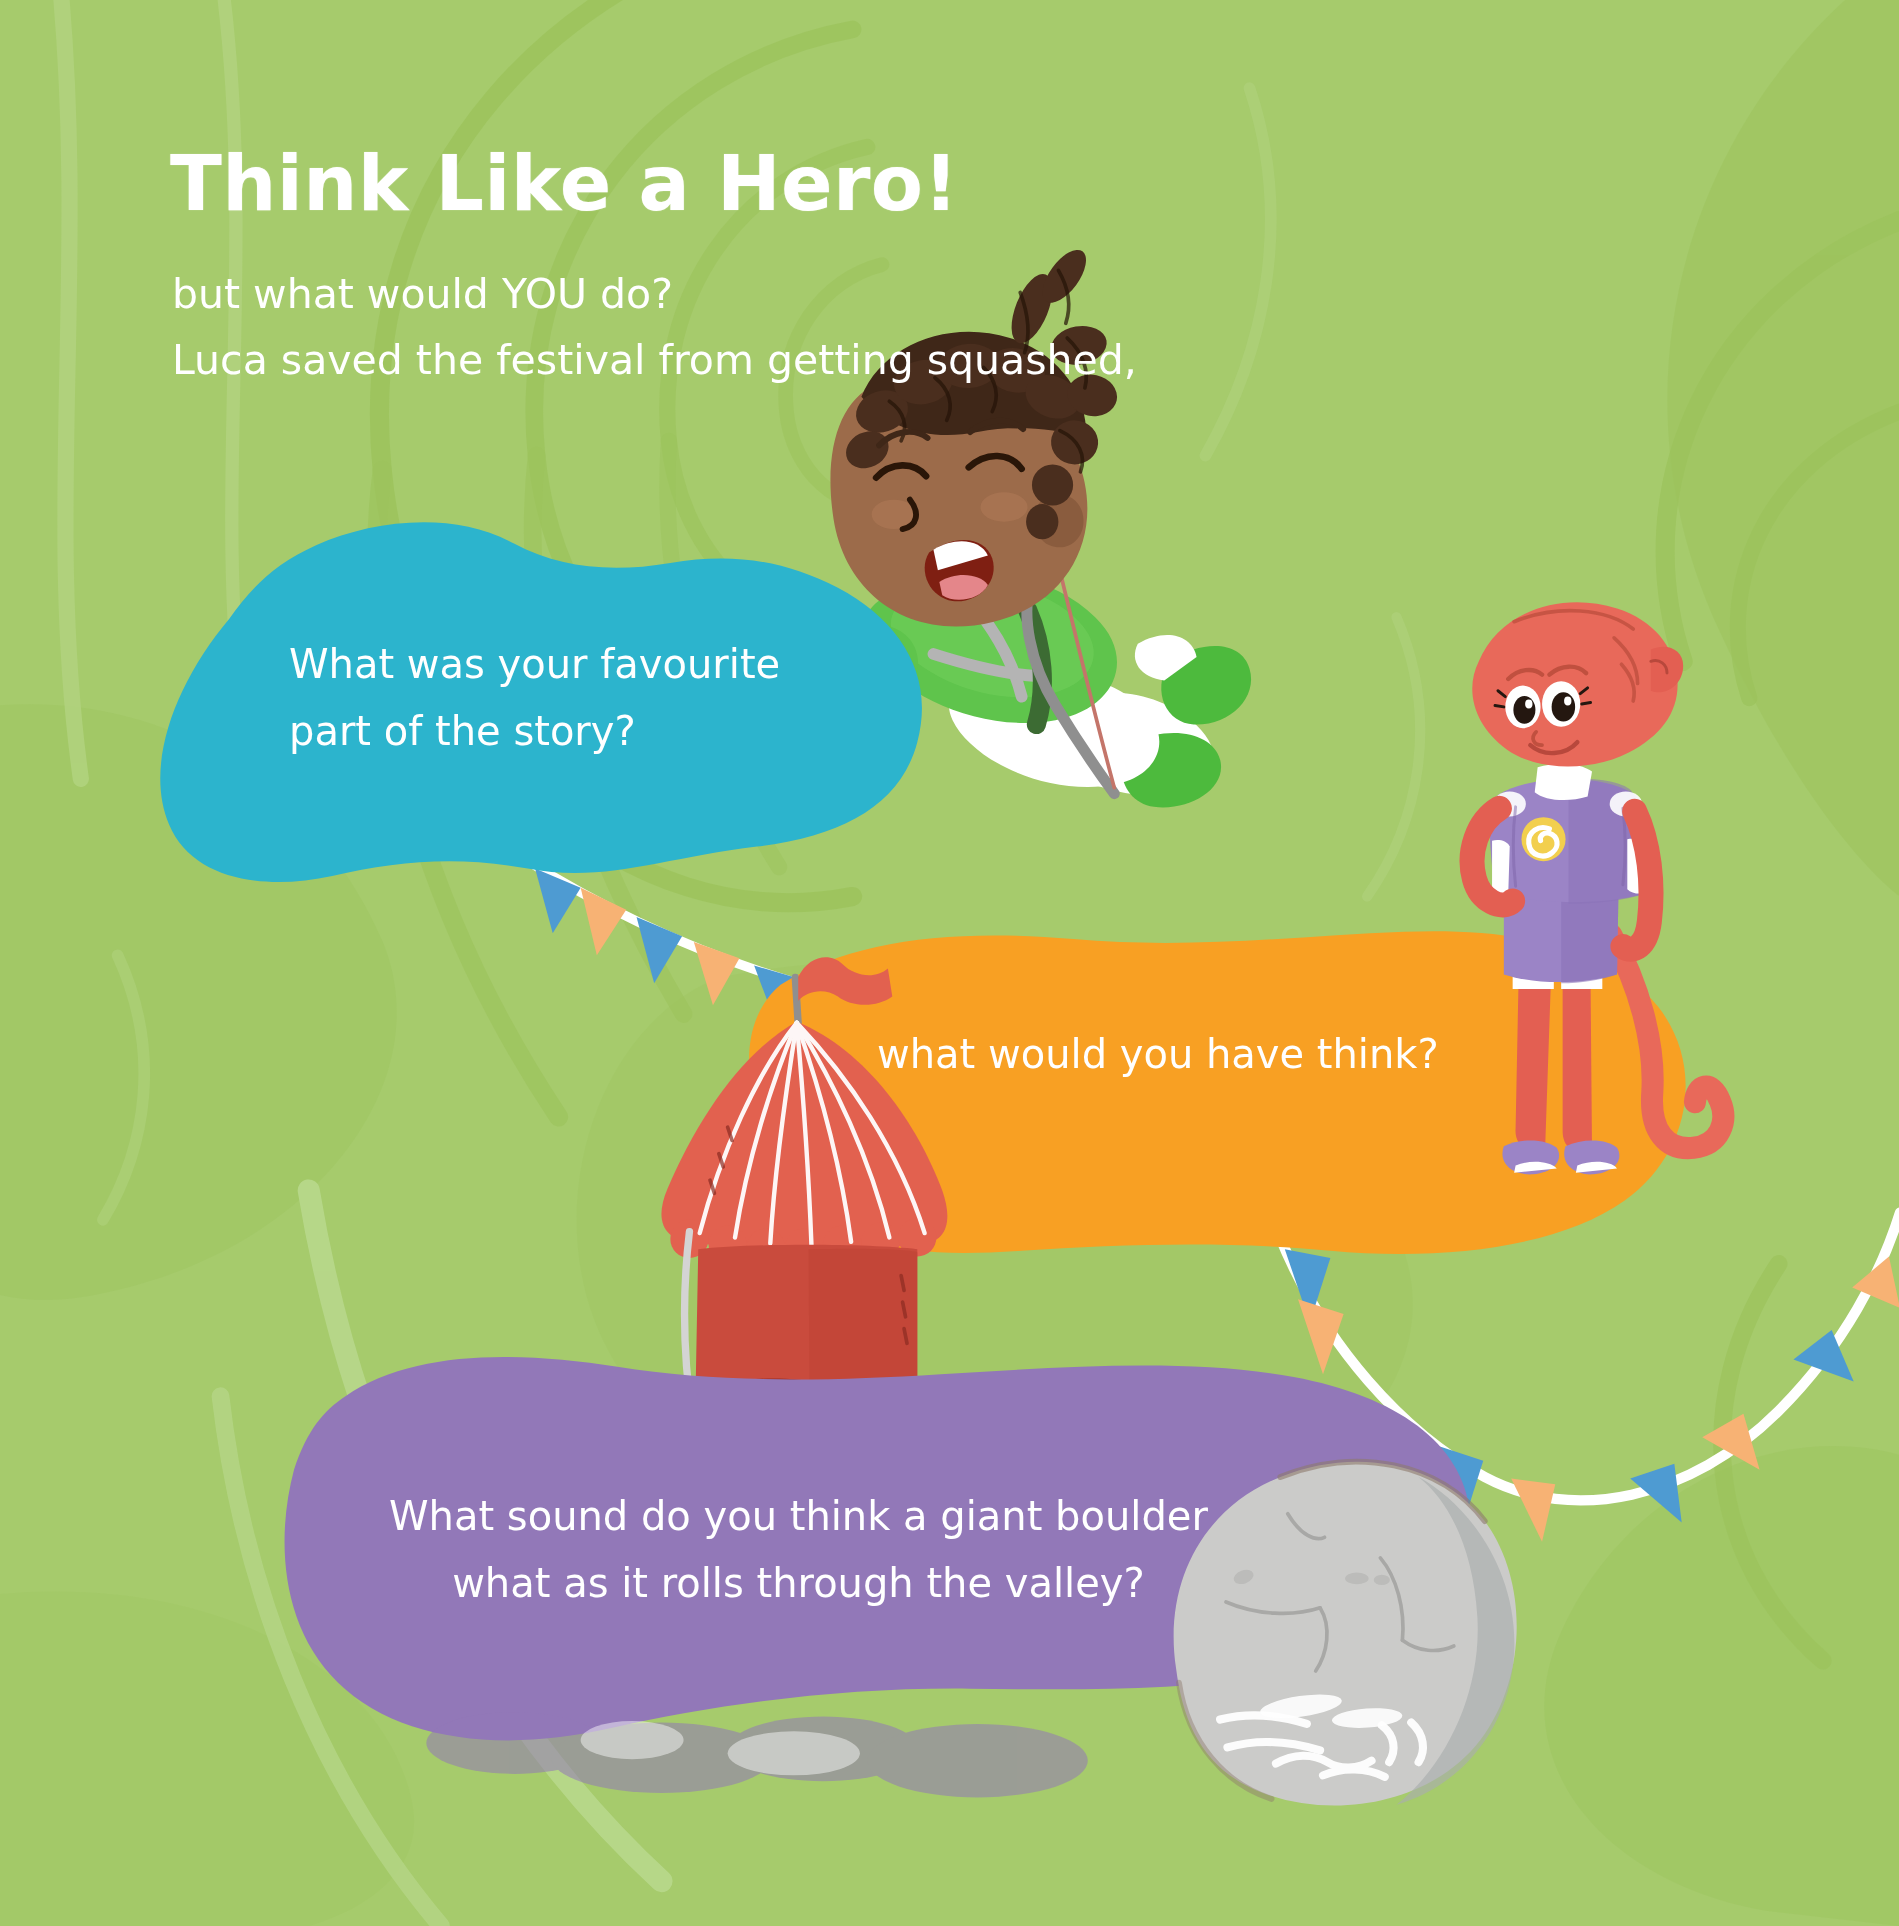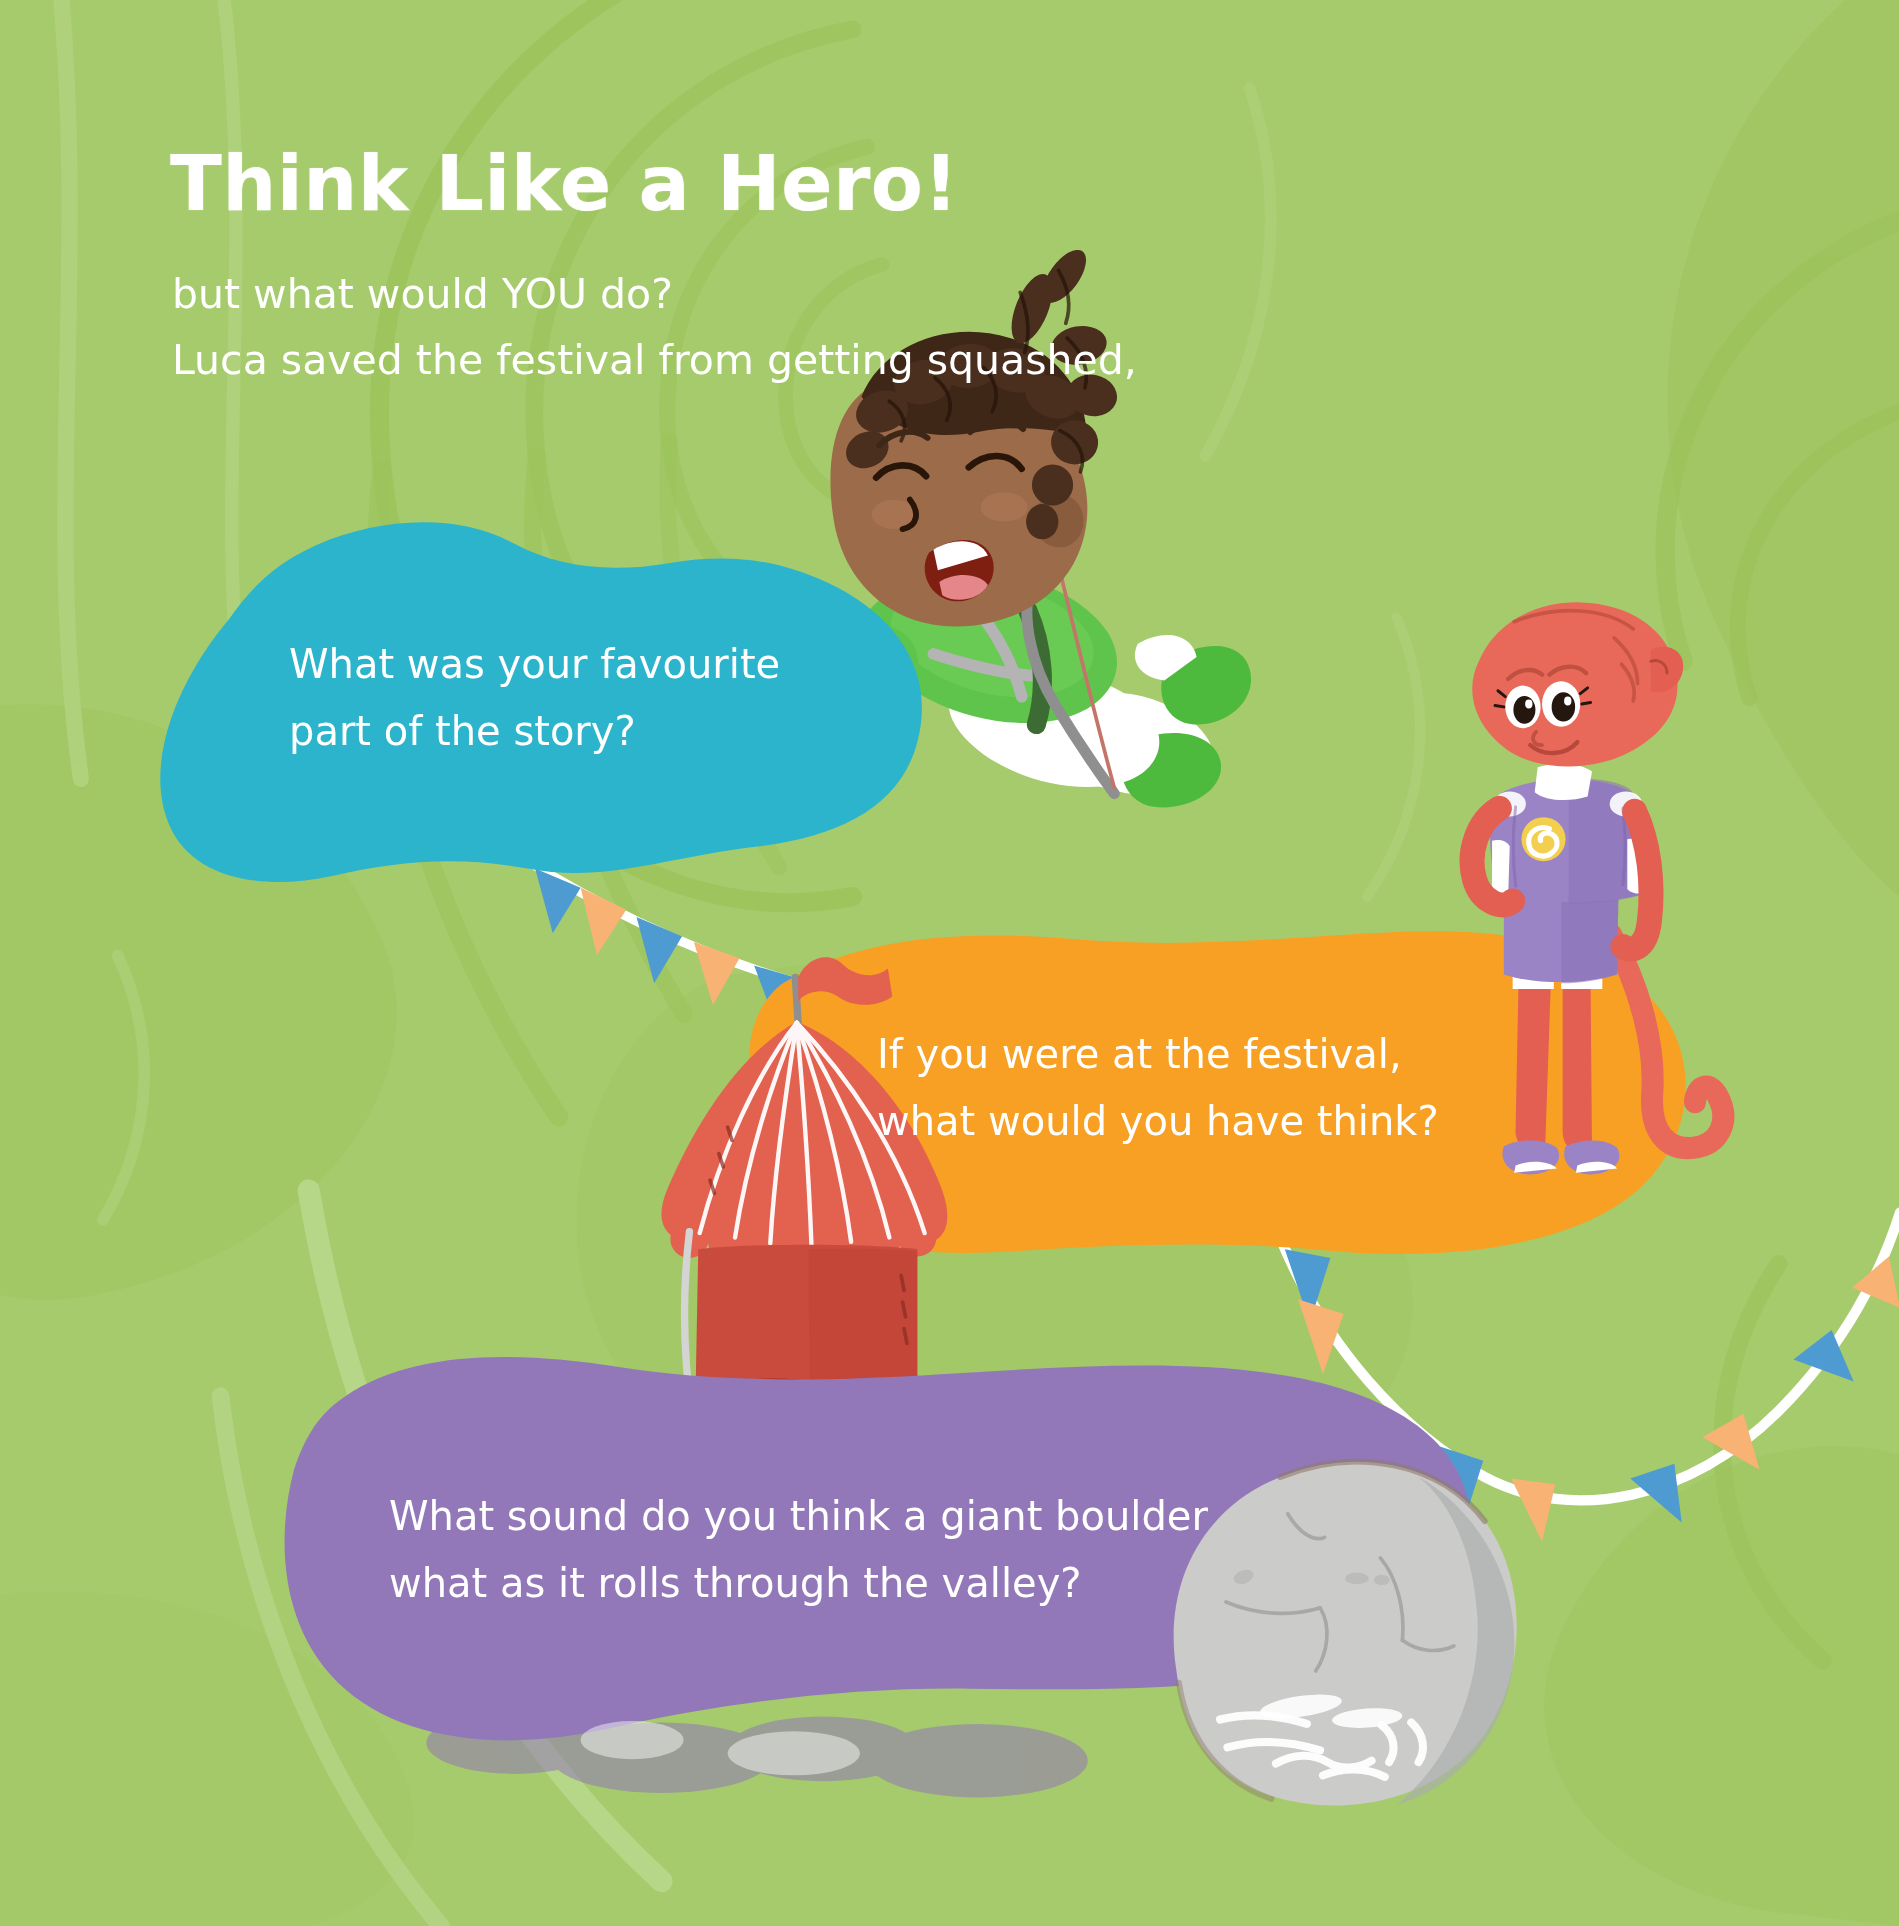--- a/index.html
+++ b/index.html
@@ -56,21 +56,21 @@
     font-family: "DejaVu Sans", sans-serif;
     font-weight: normal;
     line-height: 1.68;
     white-space: nowrap;
     pointer-events: none;
   }
   .bubble-text .ln { display: block; margin-left: 14px; }
 
   #q1-text { left: 275px; top: 631px; font-size: 40px; }
   #q2-text { left: 863px; top: 1021px; font-size: 40px; }
-  #q3-text { left: 375px; top: 1483px; font-size: 40px; }
+  #q3-text { left: 375px; top: 1483px; font-size: 40px; text-align: center; }
 </style>
 </head>
 <body>
 
 <div id="page">
 
   <svg class="layer" viewBox="0 0 2585 2621" preserveAspectRatio="none">
     <defs>
       <clipPath id="pageclip">
           <rect x="0" y="0" width="2585" height="2621"></rect>
@@ -487,21 +487,20 @@
     <span class="ln">but what would YOU do?</span>
     <span class="ln">Luca saved the festival from getting squashed,</span>
   </div>
 
   <div id="q1-text" class="bubble-text">
     <span class="ln">What was your favourite</span>
     <span class="ln">part of the story?</span>
   </div>
 
   <div id="q2-text" class="bubble-text">
-    <span class="ln">If you were at the festival,</span>
     <span class="ln">what would you have think?</span>
   </div>
 
   <div id="q3-text" class="bubble-text">
     <span class="ln">What sound do you think a giant boulder</span>
     <span class="ln">what as it rolls through the valley?</span>
   </div>
 
 </div>
 

